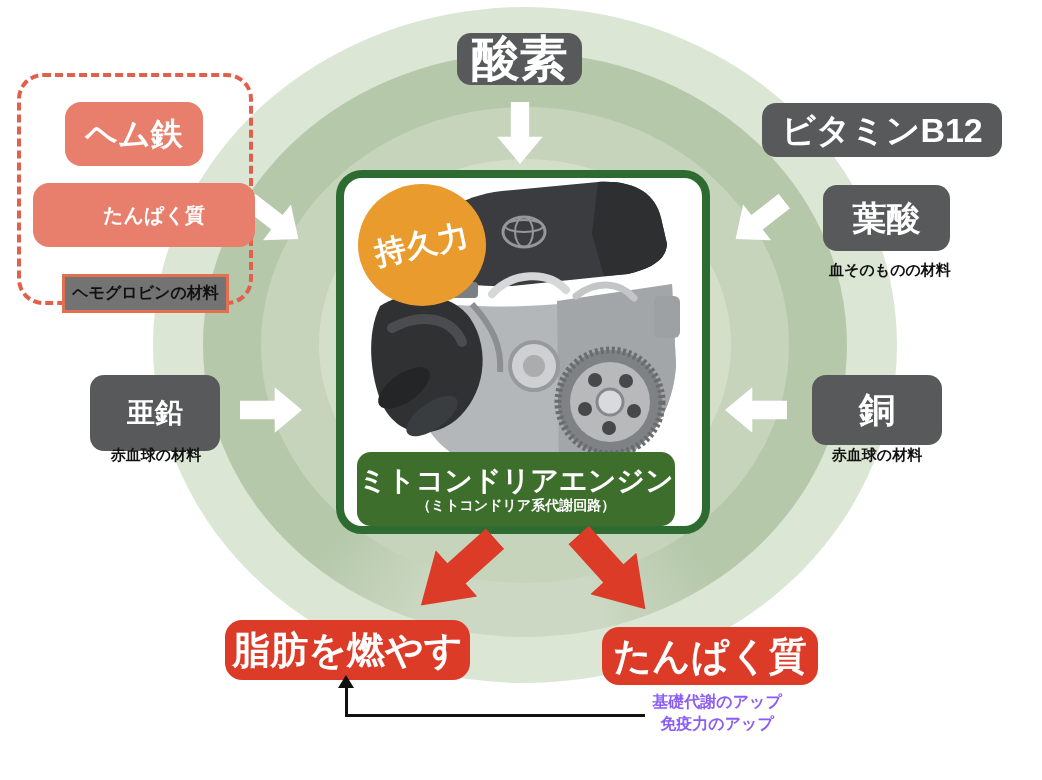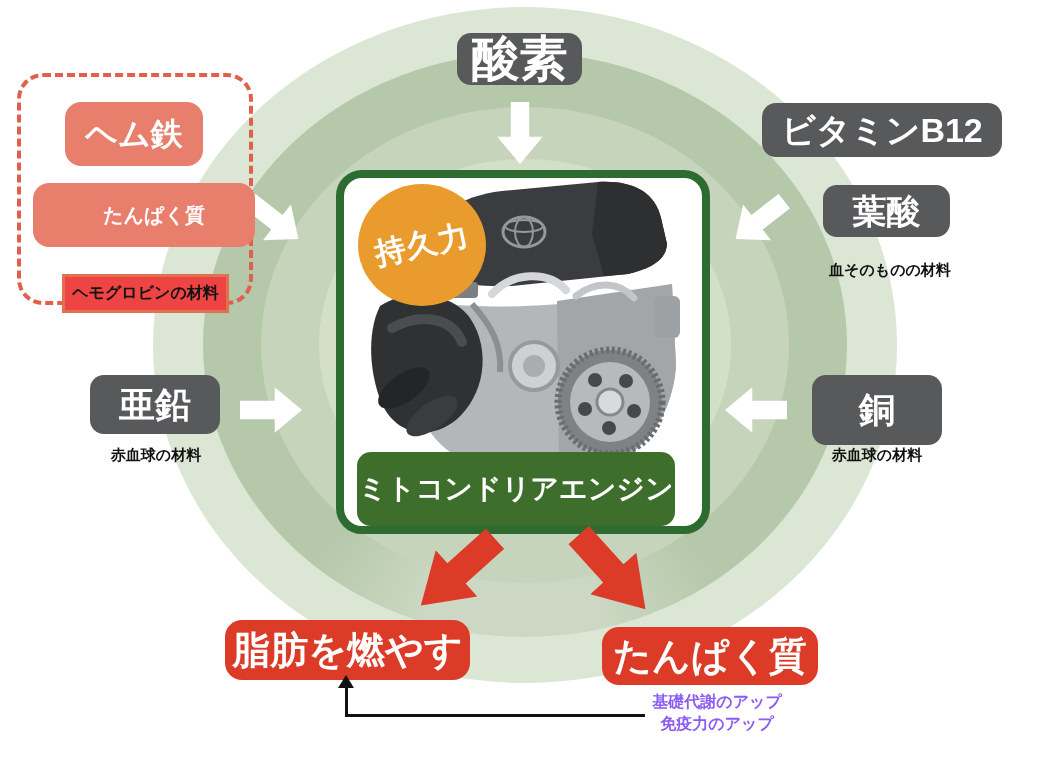--- a/index.html
+++ b/index.html
@@ -19,21 +19,21 @@
   .gray{background:#58595b;border-radius:14px;}
   .salmon{background:#e87e6c;border-radius:16px;}
 
   .wArrow{position:absolute;background:#ffffff;
     clip-path:polygon(0 33%,56% 33%,56% 8%,100% 50%,56% 92%,56% 67%,0 67%);}
   .rArrow{position:absolute;background:#dc3b28;
     clip-path:polygon(0 28%,52% 28%,52% 0,100% 50%,52% 100%,52% 72%,0 72%);}
 
   .dashedBox{position:absolute;left:17px;top:73px;width:228px;height:224px;
     border:4px dashed #e0604c;border-radius:26px;}
-  .noteBox{position:absolute;background:#ef4444;border:3px solid #e0704f;
+  .noteBox{position:absolute;background:#737373;border:3px solid #e0704f;
     display:flex;align-items:center;justify-content:center;color:#111;}
   .plainNote{position:absolute;color:#111;text-align:center;}
 
   .centerBox{position:absolute;left:336px;top:170px;width:374px;height:364px;
     background:#ffffff;border:8px solid #2e6b31;border-radius:26px;box-sizing:border-box;overflow:hidden;}
   .badge{position:absolute;left:14px;top:6px;width:128px;height:122px;border-radius:50%;
     background:#e99b2e;display:flex;align-items:center;justify-content:center;z-index:5;}
   .badge span{color:#fff;font-size:31px;transform:rotate(-12deg);letter-spacing:1px;}
   .engineLabel{position:absolute;left:357px;top:452px;width:318px;height:74px;z-index:6;
     background:#3e6e2b;border-radius:14px;color:#fff;display:flex;flex-direction:column;
@@ -78,28 +78,28 @@
   <div class="node salmon" style="left:33px;top:183px;width:202px;height:64px;font-size:20px;padding-left:20px;">
     <span>たんぱく質</span>
   </div>
   <div class="noteBox" style="left:62px;top:274px;width:161px;height:33px;font-size:16px;">
     <span>ヘモグロビンの材料</span>
   </div>
 
   <div class="node gray" style="left:762px;top:103px;width:240px;height:54px;font-size:34px;">
     <span>ビタミンB12</span>
   </div>
-  <div class="node gray" style="left:823px;top:185px;width:127px;height:52px;font-size:34px;">
+  <div class="node gray" style="left:823px;top:185px;width:127px;height:66px;font-size:34px;">
     <span>葉酸</span>
   </div>
   <div class="plainNote" style="left:810px;top:261px;width:160px;font-size:15px;">
     <span>血そのものの材料</span>
   </div>
 
-  <div class="node gray" style="left:90px;top:375px;width:130px;height:59px;font-size:36px;">
+  <div class="node gray" style="left:90px;top:375px;width:130px;height:76px;font-size:28px;">
     <span>亜鉛</span>
   </div>
   <div class="plainNote" style="left:93px;top:446px;width:126px;font-size:15px;">
     <span>赤血球の材料</span>
   </div>
 
   <div class="node gray" style="left:812px;top:375px;width:130px;height:70px;font-size:36px;">
     <span>銅</span>
   </div>
   <div class="plainNote" style="left:812px;top:446px;width:130px;font-size:15px;">
@@ -141,20 +141,21 @@
       <circle cx="274" cy="205" r="7" fill="#46484a"></circle>
       <circle cx="258" cy="226" r="13" fill="#d8dadc" stroke="#85888b" stroke-width="3"></circle>
     </svg>
     <div class="badge">
       <span>持久力</span>
     </div>
   </div>
 
   <div class="engineLabel">
     <div class="t">ミトコンドリアエンジン</div>
+    <div class="s">（ミトコンドリア系代謝回路）</div>
   </div>
 
   <div class="rArrow" style="left:408px;top:541px;width:100px;height:62px;transform:rotate(138deg);"></div>
   <div class="rArrow" style="left:562px;top:541px;width:100px;height:62px;transform:rotate(48deg);"></div>
 
   <div class="redBox" style="left:225px;top:620px;width:245px;height:60px;">
     <span>脂肪を燃やす</span>
   </div>
   <div class="redBox" style="left:602px;top:627px;width:216px;height:58px;">
     <span>たんぱく質</span>

